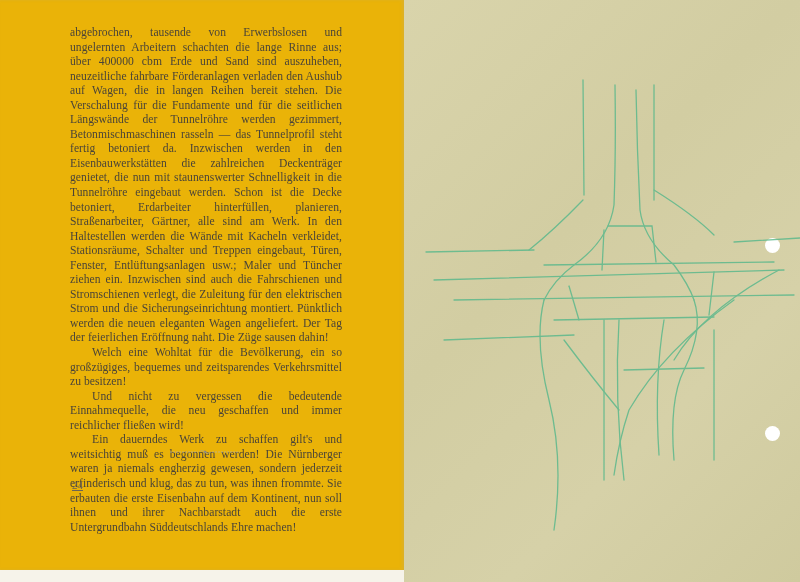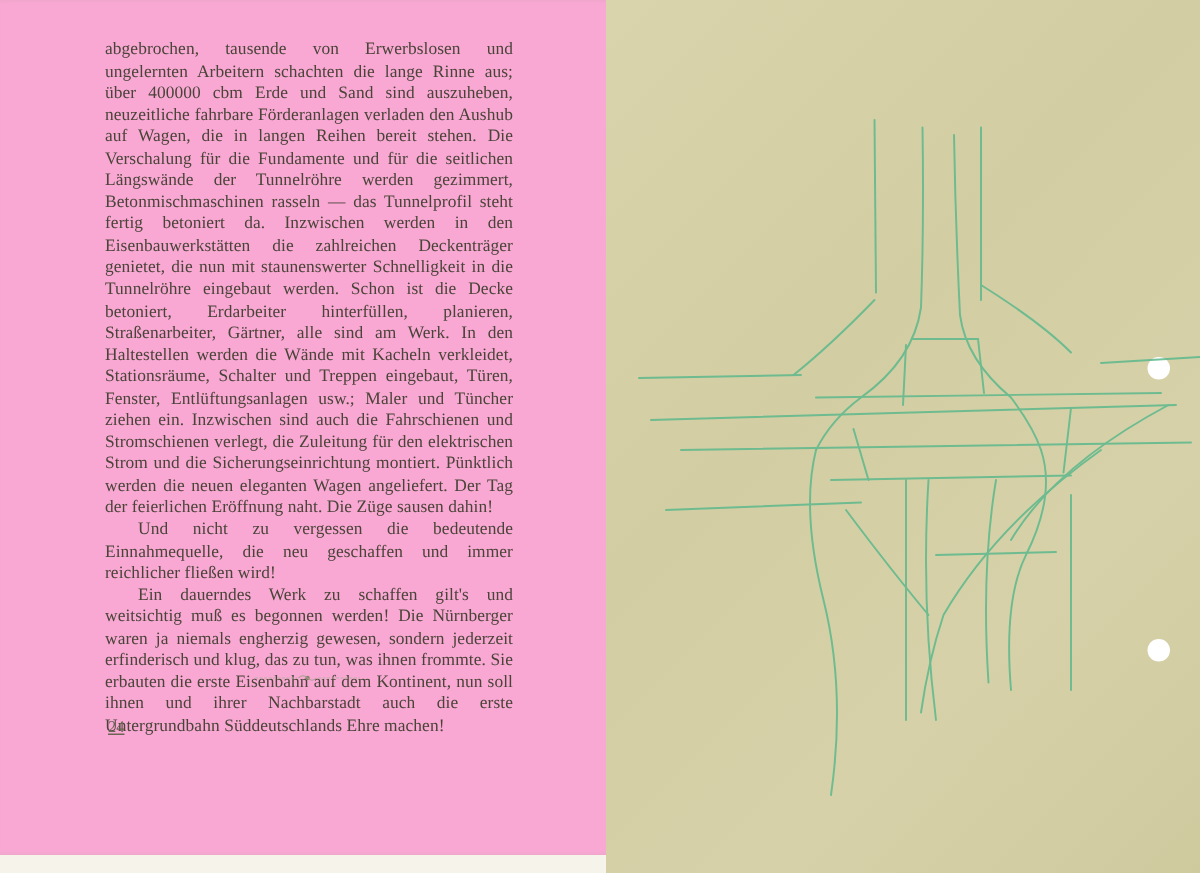--- a/index.html
+++ b/index.html
@@ -1,23 +1,22 @@
 <!DOCTYPE html>
 <html><head>
 <meta charset="utf-8">
 <style>
   html, body { margin: 0; padding: 0; }
   body { width: 800px; height: 582px; background: #f6f3ea; position: relative; overflow: hidden; }
   .spread { position: absolute; left: 0; top: 0; width: 800px; height: 582px; }
   .page-left {
     position: absolute; left: 0; top: 0; width: 404px; height: 570px;
-    background: #f9a8d4;
+    background: #eab308;
     border-right: 1px solid #d9d2bd;
     box-shadow: inset -2px 0 3px rgba(180,170,140,0.25);
-    padding-left: 16px;
   }
   .page-right {
     position: absolute; left: 404px; top: 0; width: 396px; height: 582px;
     background: linear-gradient(135deg, #d9d4ab 0%, #d2cda2 40%, #d6d1a8 70%, #cfca9e 100%);
   }
   .text-block {
     position: absolute; left: 70px; top: 26px; width: 272px;
     font-family: "Liberation Serif", serif;
     font-size: 11.6px; line-height: 14.55px;
     color: #4a4438; letter-spacing: 0.05px;
@@ -38,20 +37,21 @@
   }
   .sketch { position: absolute; left: 404px; top: 0; width: 396px; height: 582px; }
 </style>
 </head>
 <body>
 
 <div class="spread">
   <div class="page-left">
     <div class="text-block">
       <p>abgebrochen, tausende von Erwerbslosen und ungelernten Arbeitern schachten die lange Rinne aus; über 400000 cbm Erde und Sand sind auszuheben, neuzeitliche fahrbare Förderanlagen verladen den Aushub auf Wagen, die in langen Reihen bereit stehen. Die Verschalung für die Fundamente und für die seitlichen Längswände der Tunnelröhre werden gezimmert, Betonmischmaschinen rasseln — das Tunnelprofil steht fertig betoniert da. Inzwischen werden in den Eisenbauwerkstätten die zahlreichen Deckenträger genietet, die nun mit staunenswerter Schnelligkeit in die Tunnelröhre eingebaut werden. Schon ist die Decke betoniert, Erdarbeiter hinterfüllen, planieren, Straßenarbeiter, Gärtner, alle sind am Werk. In den Haltestellen werden die Wände mit Kacheln verkleidet, Stationsräume, Schalter und Treppen eingebaut, Türen, Fenster, Entlüftungsanlagen usw.; Maler und Tüncher ziehen ein. Inzwischen sind auch die Fahrschienen und Stromschienen verlegt, die Zuleitung für den elektrischen Strom und die Sicherungseinrichtung montiert. Pünktlich werden die neuen eleganten Wagen angeliefert. Der Tag der feierlichen Eröffnung naht. Die Züge sausen dahin!</p>
+      <p class="indent">Welch eine Wohltat für die Bevölkerung, ein so großzügiges, bequemes und zeitsparendes Verkehrsmittel zu besitzen!</p>
       <p class="indent">Und nicht zu vergessen die bedeutende Einnahmequelle, die neu geschaffen und immer reichlicher fließen wird!</p>
       <p class="indent gap">Ein dauerndes Werk zu schaffen gilt's und weitsichtig muß es begonnen werden! Die Nürnberger waren ja niemals engherzig gewesen, sondern jederzeit erfinderisch und klug, das zu tun, was ihnen frommte. Sie erbauten die erste Eisenbahn auf dem Kontinent, nun soll ihnen und ihrer Nachbarstadt auch die erste Untergrundbahn Süddeutschlands Ehre machen!</p>
     </div>
     <svg class="ornament" viewBox="0 0 70 8">
       <line x1="0" y1="4" x2="28" y2="4" stroke="#b8b0a0" stroke-width="0.8" stroke-dasharray="2 1"></line>
       <line x1="42" y1="4" x2="70" y2="4" stroke="#b8b0a0" stroke-width="0.8" stroke-dasharray="2 1"></line>
       <circle cx="35" cy="4" r="1.5" fill="#8a8270"></circle>
       <path d="M29 4 Q32 1 35 4 Q38 7 41 4" fill="none" stroke="#a8a090" stroke-width="0.7"></path>
     </svg>
     <div class="page-number">24</div>

